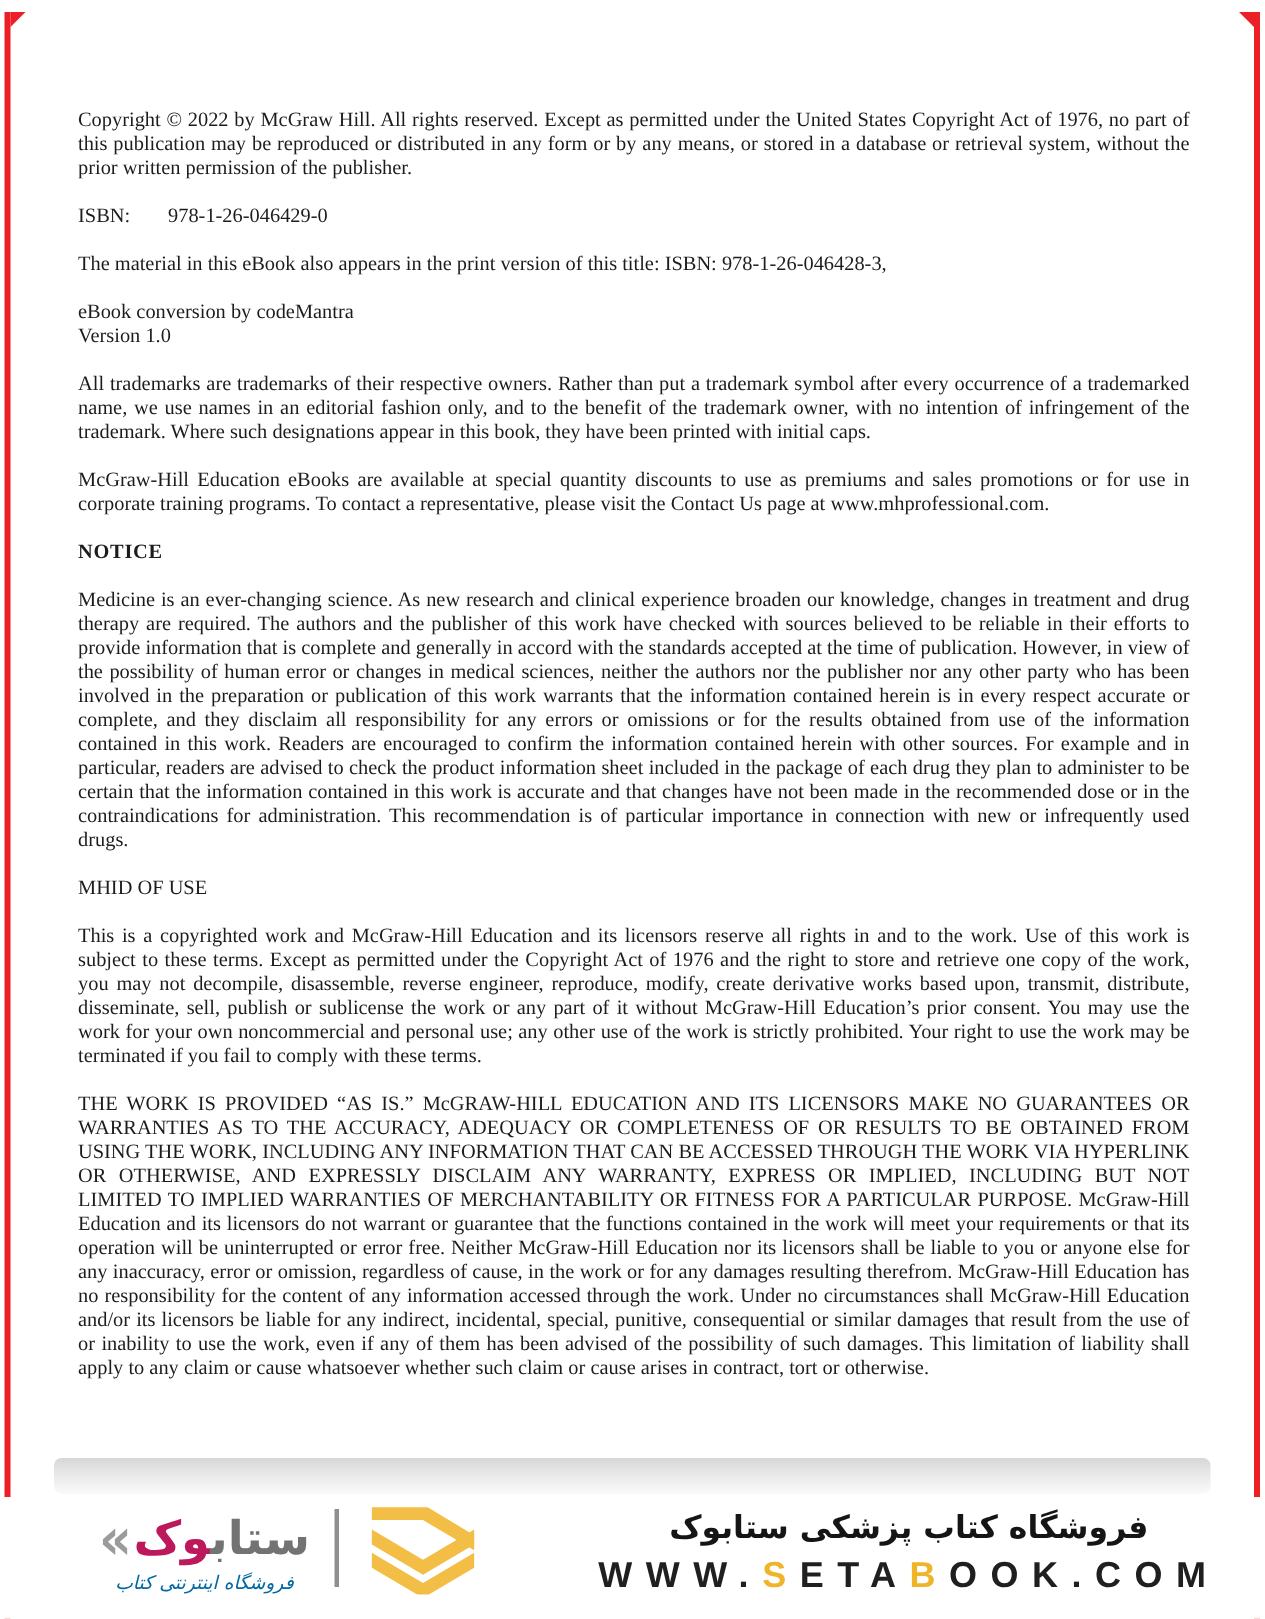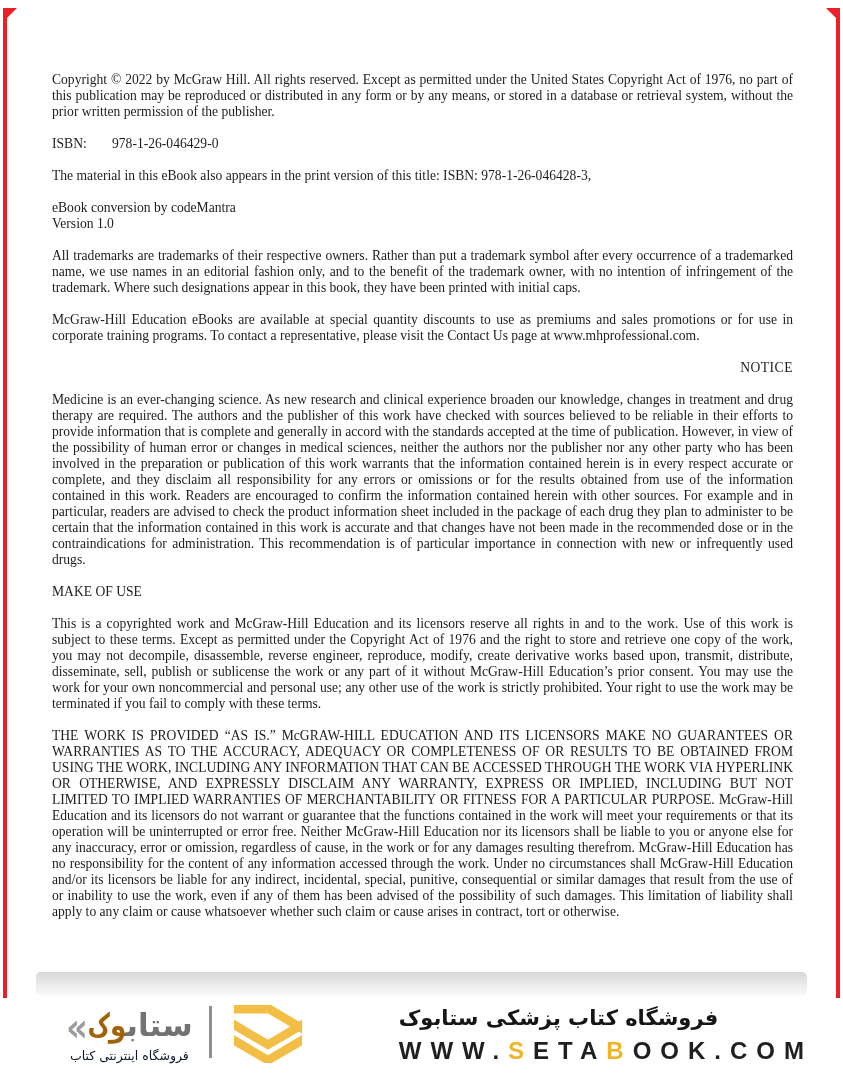--- a/index.html
+++ b/index.html
@@ -19,21 +19,21 @@
 
   
   .content{
     position:absolute;left:52px;right:50px;top:56px;
     font-size:13.6px;line-height:16px;text-align:justify;
   }
   .content p{margin:16px 0 16px 0;}
   .idblock{margin:0 0 16px 0;}
   .idlabel{display:inline-block;width:60px;}
   .hardlines div{text-align:left;}
-  .heading-center{text-align:right;letter-spacing:0.5px;}
+  .heading-center{text-align:left;letter-spacing:0.5px;font-weight:bold;}
   .heading-left{text-align:left;}
 
   
   .footer-shadow{
     position:absolute;left:36px;right:36px;top:972px;height:24px;
     background:linear-gradient(180deg,#d7d7d7 0%,#ececec 55%,#fafafa 100%);
     border-radius:5px;
   }
   footer{
     position:absolute;left:0;right:0;top:998px;height:81px;background:#ffffff;
@@ -42,29 +42,29 @@
   }
   .brand{display:flex;align-items:center;}
   .wordmark-stack{display:flex;flex-direction:column;align-items:center;}
   .wordmark-row{display:flex;align-items:center;}
   .guillemet{
     font-family:"DejaVu Sans", sans-serif;font-weight:bold;
     font-size:34px;color:#9B9B9B;line-height:1;margin-right:1px;transform:scaleY(1.15);
   }
   .wordmark{font-family:"DejaVu Sans", sans-serif;font-weight:bold;font-size:31px;line-height:1.1;}
   .wm-y{color:#737373;text-align:center;}
-  .wm-g{color:#a16207;font-family:Liberation Mono, monospace;}
+  .wm-g{color:#be185d;}
   .tagline{
-    font-family:"DejaVu Sans", sans-serif;font-size:12.5px;color:#0f172a;
-    margin-top:3px;letter-spacing:0.5px;white-space:nowrap;
+    font-family:"DejaVu Sans", sans-serif;font-size:12.5px;color:#0369a1;
+    margin-top:3px;letter-spacing:0.5px;white-space:nowrap;font-style:italic;
   }
   .brand-divider{width:3px;height:52px;background:#8F8F8F;margin:0 16px 8px 16px;}
   .chevron-icon{width:80px;height:62px;margin-bottom:8px;}
 
-  .site{display:flex;flex-direction:column;align-items:flex-start;}
+  .site{display:flex;flex-direction:column;align-items:center;}
   .site-title{
     font-family:"DejaVu Sans", sans-serif;font-size:21px;font-weight:600;
     color:#151515;margin-bottom:7px;
   }
   .site-url{
     font-family:"Liberation Sans", sans-serif;font-weight:bold;font-size:24px;
     letter-spacing:9px;color:#1f1f1f;white-space:nowrap;
   }
   .site-url .accent{color:#F0B429;}
 </style>
@@ -91,21 +91,21 @@
   </div>
 
   <p>All trademarks are trademarks of their respective owners. Rather than put a trademark symbol after every occurrence of a trademarked name, we use names in an editorial fashion only, and to the benefit of the trademark owner, with no intention of infringement of the trademark. Where such designations appear in this book, they have been printed with initial caps.</p>
 
   <p>McGraw-Hill Education eBooks are available at special quantity discounts to use as premiums and sales promotions or for use in corporate training programs. To contact a representative, please visit the Contact Us page at www.mhprofessional.com.</p>
 
   <p class="heading-center">NOTICE</p>
 
   <p>Medicine is an ever-changing science. As new research and clinical experience broaden our knowledge, changes in treatment and drug therapy are required. The authors and the publisher of this work have checked with sources believed to be reliable in their efforts to provide information that is complete and generally in accord with the standards accepted at the time of publication. However, in view of the possibility of human error or changes in medical sciences, neither the authors nor the publisher nor any other party who has been involved in the preparation or publication of this work warrants that the information contained herein is in every respect accurate or complete, and they disclaim all responsibility for any errors or omissions or for the results obtained from use of the information contained in this work. Readers are encouraged to confirm the information contained herein with other sources. For example and in particular, readers are advised to check the product information sheet included in the package of each drug they plan to administer to be certain that the information contained in this work is accurate and that changes have not been made in the recommended dose or in the contraindications for administration. This recommendation is of particular importance in connection with new or infrequently used drugs.</p>
 
-  <p class="heading-left">MAKE OF USE</p>
+  <p class="heading-left">MHID OF USE</p>
 
   <p>This is a copyrighted work and McGraw-Hill Education and its licensors reserve all rights in and to the work. Use of this work is subject to these terms. Except as permitted under the Copyright Act of 1976 and the right to store and retrieve one copy of the work, you may not decompile, disassemble, reverse engineer, reproduce, modify, create derivative works based upon, transmit, distribute, disseminate, sell, publish or sublicense the work or any part of it without McGraw-Hill Education’s prior consent. You may use the work for your own noncommercial and personal use; any other use of the work is strictly prohibited. Your right to use the work may be terminated if you fail to comply with these terms.</p>
 
   <p>THE WORK IS PROVIDED “AS IS.” McGRAW-HILL EDUCATION AND ITS LICENSORS MAKE NO GUARANTEES OR WARRANTIES AS TO THE ACCURACY, ADEQUACY OR COMPLETENESS OF OR RESULTS TO BE OBTAINED FROM USING THE WORK, INCLUDING ANY INFORMATION THAT CAN BE ACCESSED THROUGH THE WORK VIA HYPERLINK OR OTHERWISE, AND EXPRESSLY DISCLAIM ANY WARRANTY, EXPRESS OR IMPLIED, INCLUDING BUT NOT LIMITED TO IMPLIED WARRANTIES OF MERCHANTABILITY OR FITNESS FOR A PARTICULAR PURPOSE. McGraw-Hill Education and its licensors do not warrant or guarantee that the functions contained in the work will meet your requirements or that its operation will be uninterrupted or error free. Neither McGraw-Hill Education nor its licensors shall be liable to you or anyone else for any inaccuracy, error or omission, regardless of cause, in the work or for any damages resulting therefrom. McGraw-Hill Education has no responsibility for the content of any information accessed through the work. Under no circumstances shall McGraw-Hill Education and/or its licensors be liable for any indirect, incidental, special, punitive, consequential or similar damages that result from the use of or inability to use the work, even if any of them has been advised of the possibility of such damages. This limitation of liability shall apply to any claim or cause whatsoever whether such claim or cause arises in contract, tort or otherwise.</p>
 </main>
 
 <div class="footer-shadow"></div>
 
 <footer>
   <div class="brand">

